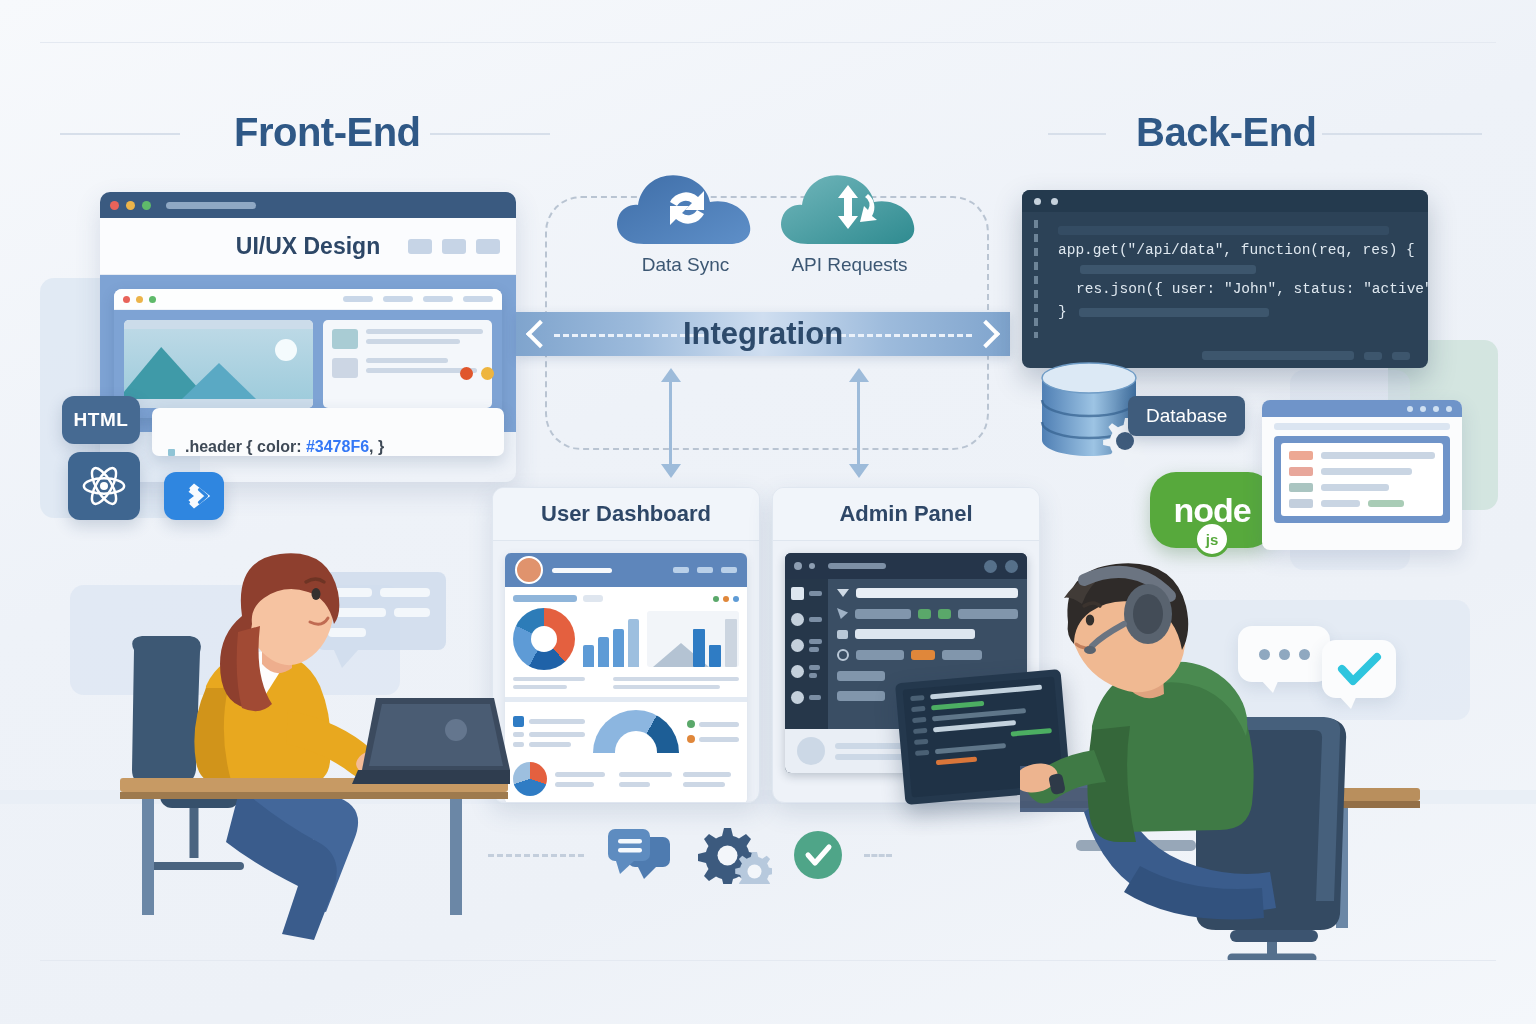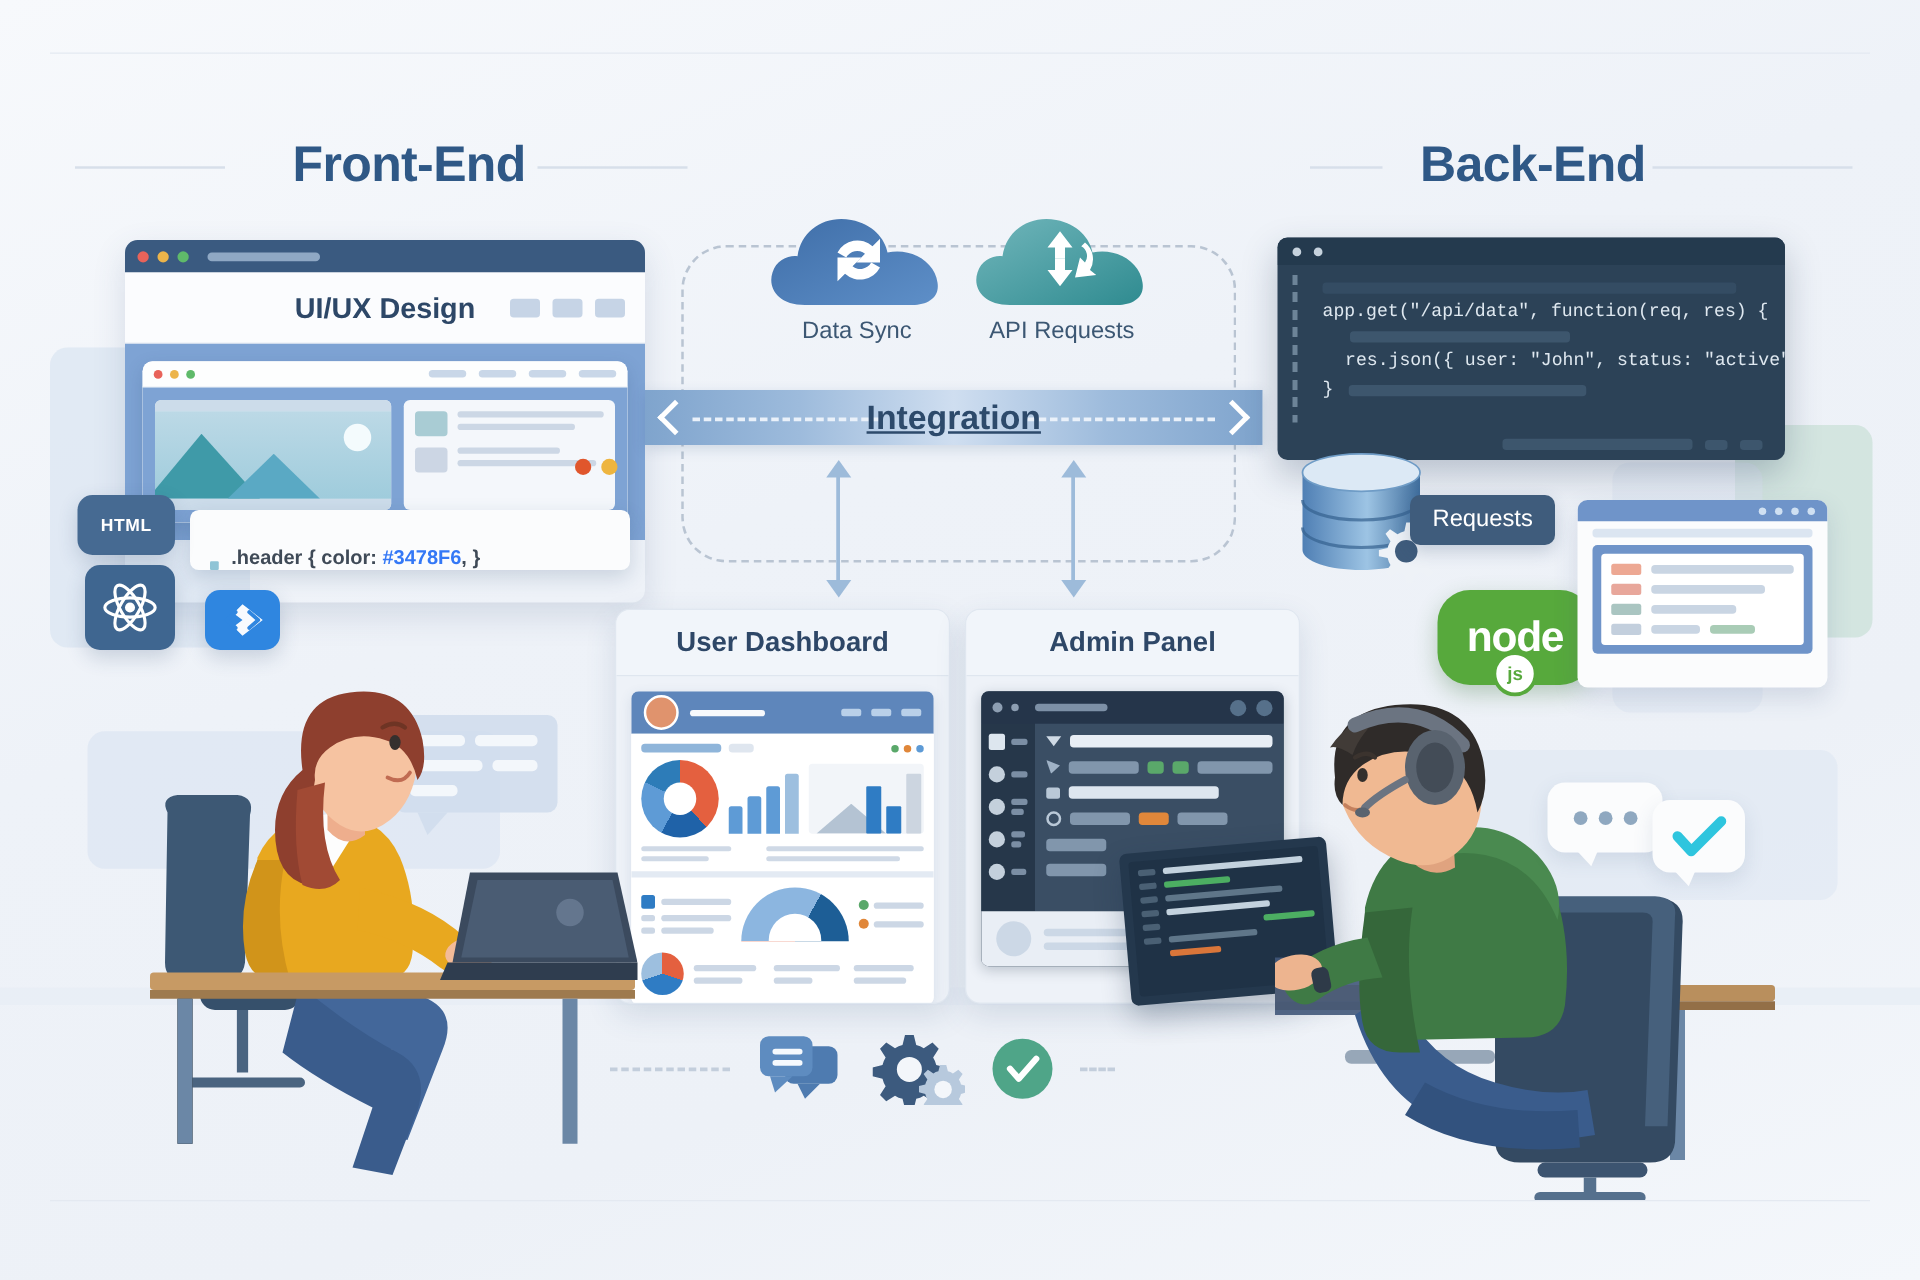--- a/index.html
+++ b/index.html
@@ -74,34 +74,34 @@
   .css-line{position:absolute;background:#fbfcfd;border-radius:7px;
             box-shadow:0 6px 16px rgba(40,70,110,.18);
             display:flex;align-items:center;gap:10px;padding:0 16px;}
   .css-line .sq{width:7px;height:7px;background:#8fc4d6;border-radius:1px;}
   .css-code{font-size:16px;font-weight:bold;color:#3f4a57;font-family:"Liberation Sans",sans-serif;}
   .css-code .hex{color:#3478f6;}
 
   
   .badge{position:absolute;border-radius:12px;display:flex;align-items:center;
          justify-content:center;box-shadow:0 6px 16px rgba(40,70,110,.2);}
-  .badge.html{background:#466a92;color:#fff;font-weight:bold;font-size:14px;letter-spacing:.5px;}
+  .badge.html{background:#466a92;color:#fff;font-weight:bold;font-size:19px;letter-spacing:.5px;}
   .badge.react{background:#3f6690;}
   .badge.code{background:#2f86e0;}
 
   
   .hub-outline{position:absolute;border:2px dashed #b9c4d2;border-radius:36px;}
   .cloud{position:absolute;}
   .cloud-label{position:absolute;font-size:19px;color:#3c5773;text-align:center;white-space:nowrap;}
   .int-bar{position:absolute;height:44px;
            background:linear-gradient(90deg,#7fa4cd 0%,#9dbbdc 25%,#cfdef0 50%,#9dbbdc 75%,#7fa4cd 100%);
            display:flex;align-items:center;justify-content:center;
            box-shadow:0 3px 10px rgba(60,95,140,.18);}
-  .int-bar .label{font-size:27px;font-weight:bold;color:#2d4a6b;z-index:2;
-                  padding:0 18px;text-decoration:underline;}
+  .int-bar .label{font-size:31px;font-weight:bold;color:#2d4a6b;z-index:2;
+                  padding:0 18px;}
   .int-dash{position:absolute;top:50%;height:0;border-top:3px dashed #eaf1fa;}
   .chev{position:absolute;top:50%;transform:translateY(-50%);
         width:16px;height:16px;border-top:4px solid #fff;border-right:4px solid #fff;}
   .chev.left{left:14px;transform:translateY(-50%) rotate(-135deg);}
   .chev.right{right:14px;transform:translateY(-50%) rotate(45deg);}
   .varrow{position:absolute;width:3px;background:#9dbbda;}
   .varrow::before,.varrow::after{content:"";position:absolute;left:50%;
      width:0;height:0;border-left:10px solid transparent;border-right:10px solid transparent;
      transform:translateX(-50%);}
   .varrow::before{top:-12px;border-bottom:14px solid #9dbbda;}
@@ -437,21 +437,21 @@
   </div>
   <div style="position:absolute;left:1094px;top:410px;">
     <svg width="62" height="62" viewBox="0 0 62 62">
       <path d="M31 8 l5 0 1.5 7 a17 17 0 0 1 5.5 2.3 l6 -4 3.6 3.6 -4 6 a17 17 0 0 1 2.3 5.5 l7 1.5 0 5 -7 1.5
                a17 17 0 0 1 -2.3 5.5 l4 6 -3.6 3.6 -6 -4 a17 17 0 0 1 -5.5 2.3 l-1.5 7 -5 0 -1.5 -7
                a17 17 0 0 1 -5.5 -2.3 l-6 4 -3.6 -3.6 4 -6 a17 17 0 0 1 -2.3 -5.5 l-7 -1.5 0 -5 7 -1.5
                a17 17 0 0 1 2.3 -5.5 l-4 -6 3.6 -3.6 6 4 a17 17 0 0 1 5.5 -2.3 Z" fill="#eef2f7"></path>
       <circle cx="31" cy="31" r="9" fill="#3f5c7c"></circle>
     </svg>
   </div>
-  <div class="db-label" style="left:1128px;top:396px;">Requests</div>
+  <div class="db-label" style="left:1128px;top:396px;">Database</div>
 
   <div class="node-badge" style="left:1150px;top:472px;width:124px;height:76px;">
     <span class="txt">node</span>
     <span style="position:absolute;bottom:-9px;width:30px;height:30px;border-radius:50%;background:#fff;
                  border:3px solid #57a93c;color:#57a93c;font-size:15px;font-weight:bold;
                  display:flex;align-items:center;justify-content:center;">
         <span>js</span>
       </span>
   </div>
 

